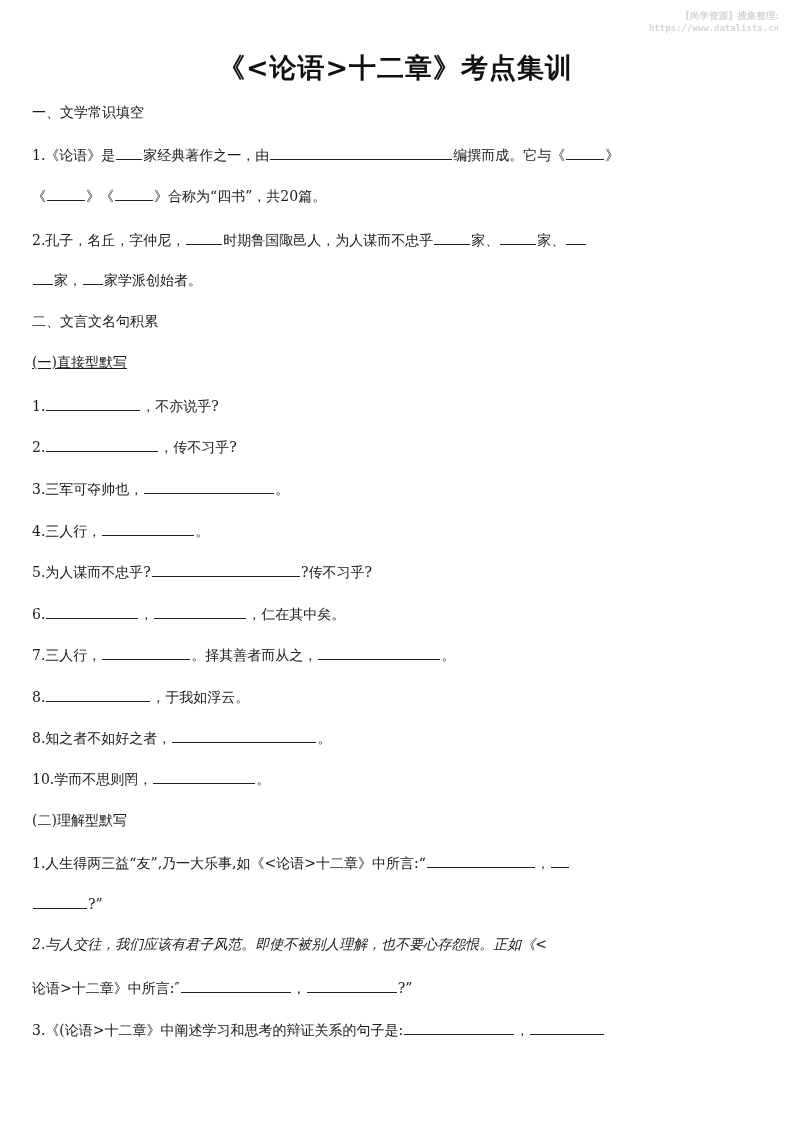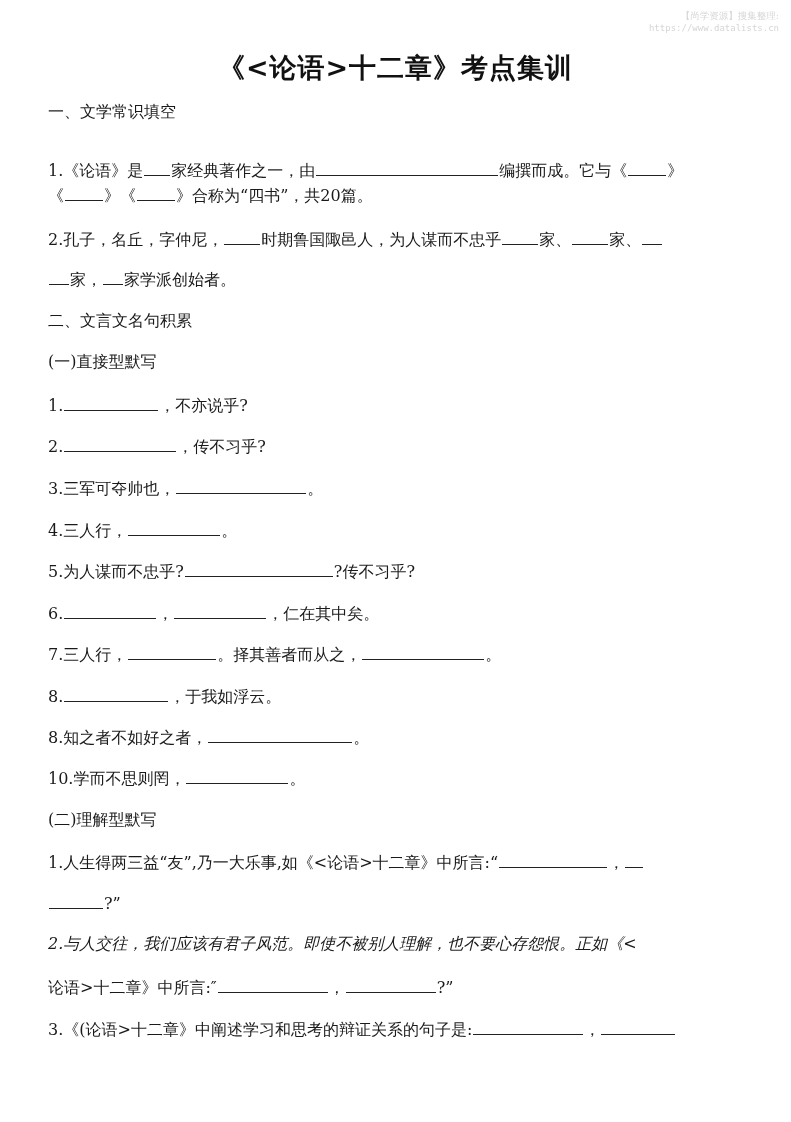--- a/index.html
+++ b/index.html
@@ -1,44 +1,44 @@
 <!DOCTYPE html>
 <html><head>
 <meta charset="utf-8">
 <style>
   html, body { margin: 0; padding: 0; background: #ffffff; }
   body { width: 791px; height: 1122px; position: relative; overflow: hidden;
          font-family: "DejaVu Serif", "Liberation Serif", serif; color: #1a1a1a; }
   .watermark { position: absolute; top: 9px; right: 12px; text-align: right;
-               color: #d6d6d6; font-size: 9.5px; line-height: 13px; }
+               color: #d6d6d6; font-size: 9.5px; line-height: 13px; font-weight: bold; }
   .watermark .wm-url { font-family: "DejaVu Sans Mono", "Liberation Mono", monospace; font-size: 9px; }
   .title { position: absolute; top: 50px; left: 0; width: 791px; text-align: center;
            font-family: "DejaVu Sans", "Liberation Sans", sans-serif; font-weight: bold;
            font-size: 27px; letter-spacing: 1px; color: #111; }
-  .line { position: absolute; left: 48px; font-size: 16px; white-space: nowrap; line-height: 24px; }
+  .line { position: absolute; left: 32px; font-size: 14px; white-space: nowrap; line-height: 24px; }
   .blank { display: inline-block; border-bottom: 1.3px solid #222; height: 18px; vertical-align: baseline; margin: 0 1px; }
 </style>
 </head>
 <body>
 
 <div class="watermark">
   <div>【尚学资源】搜集整理:</div>
   <div class="wm-url">https://www.datalists.cn</div>
 </div>
 
 <div class="title">《&lt;论语&gt;十二章》考点集训</div>
 
 <div id="content">
     <div class="line" style="top: 100px;"><span>一、文学常识填空</span></div>
-    <div class="line" style="top: 141px; margin-top: 16px;"><span>1.《论语》是</span><span class="blank" style="width: 26px;"></span><span>家经典著作之一，由</span><span class="blank" style="width: 182px;"></span><span>编撰而成。它与《</span><span class="blank" style="width: 38px;"></span><span>》</span></div>
+    <div class="line" style="top: 141px;"><span>1.《论语》是</span><span class="blank" style="width: 26px;"></span><span>家经典著作之一，由</span><span class="blank" style="width: 182px;"></span><span>编撰而成。它与《</span><span class="blank" style="width: 38px;"></span><span>》</span></div>
     <div class="line" style="top: 182px;"><span>《</span><span class="blank" style="width: 38px;"></span><span>》《</span><span class="blank" style="width: 38px;"></span><span>》合称为“四书”，共20篇。</span></div>
     <div class="line" style="top: 226px;"><span>2.孔子，名丘，字仲尼，</span><span class="blank" style="width: 36px;"></span><span>时期鲁国陬邑人，为人谋而不忠乎</span><span class="blank" style="width: 36px;"></span><span>家、</span><span class="blank" style="width: 36px;"></span><span>家、</span><span class="blank" style="width: 20px;"></span></div>
     <div class="line" style="top: 266px;"><span class="blank" style="width: 20px;"></span><span>家，</span><span class="blank" style="width: 20px;"></span><span>家学派创始者。</span></div>
     <div class="line" style="top: 309px;"><span>二、文言文名句积累</span></div>
-    <div class="line" style="top: 350px;"><span>(一)直接型默写</span></div>
+    <div class="line" style="top: 350px; text-decoration: underline;"><span>(一)直接型默写</span></div>
     <div class="line" style="top: 392px;"><span>1.</span><span class="blank" style="width: 94px;"></span><span>，不亦说乎?</span></div>
     <div class="line" style="top: 433px;"><span>2.</span><span class="blank" style="width: 112px;"></span><span>，传不习乎?</span></div>
     <div class="line" style="top: 475px;"><span>3.三军可夺帅也，</span><span class="blank" style="width: 130px;"></span><span>。</span></div>
     <div class="line" style="top: 517px;"><span>4.三人行，</span><span class="blank" style="width: 92px;"></span><span>。</span></div>
     <div class="line" style="top: 558px;"><span>5.为人谋而不忠乎?</span><span class="blank" style="width: 148px;"></span><span>?传不习乎?</span></div>
     <div class="line" style="top: 600px;"><span>6.</span><span class="blank" style="width: 92px;"></span><span>，</span><span class="blank" style="width: 92px;"></span><span>，仁在其中矣。</span></div>
     <div class="line" style="top: 641px;"><span>7.三人行，</span><span class="blank" style="width: 88px;"></span><span>。择其善者而从之，</span><span class="blank" style="width: 122px;"></span><span>。</span></div>
     <div class="line" style="top: 683px;"><span>8.</span><span class="blank" style="width: 104px;"></span><span>，于我如浮云。</span></div>
     <div class="line" style="top: 724px;"><span>8.知之者不如好之者，</span><span class="blank" style="width: 144px;"></span><span>。</span></div>
     <div class="line" style="top: 765px;"><span>10.学而不思则罔，</span><span class="blank" style="width: 102px;"></span><span>。</span></div>

